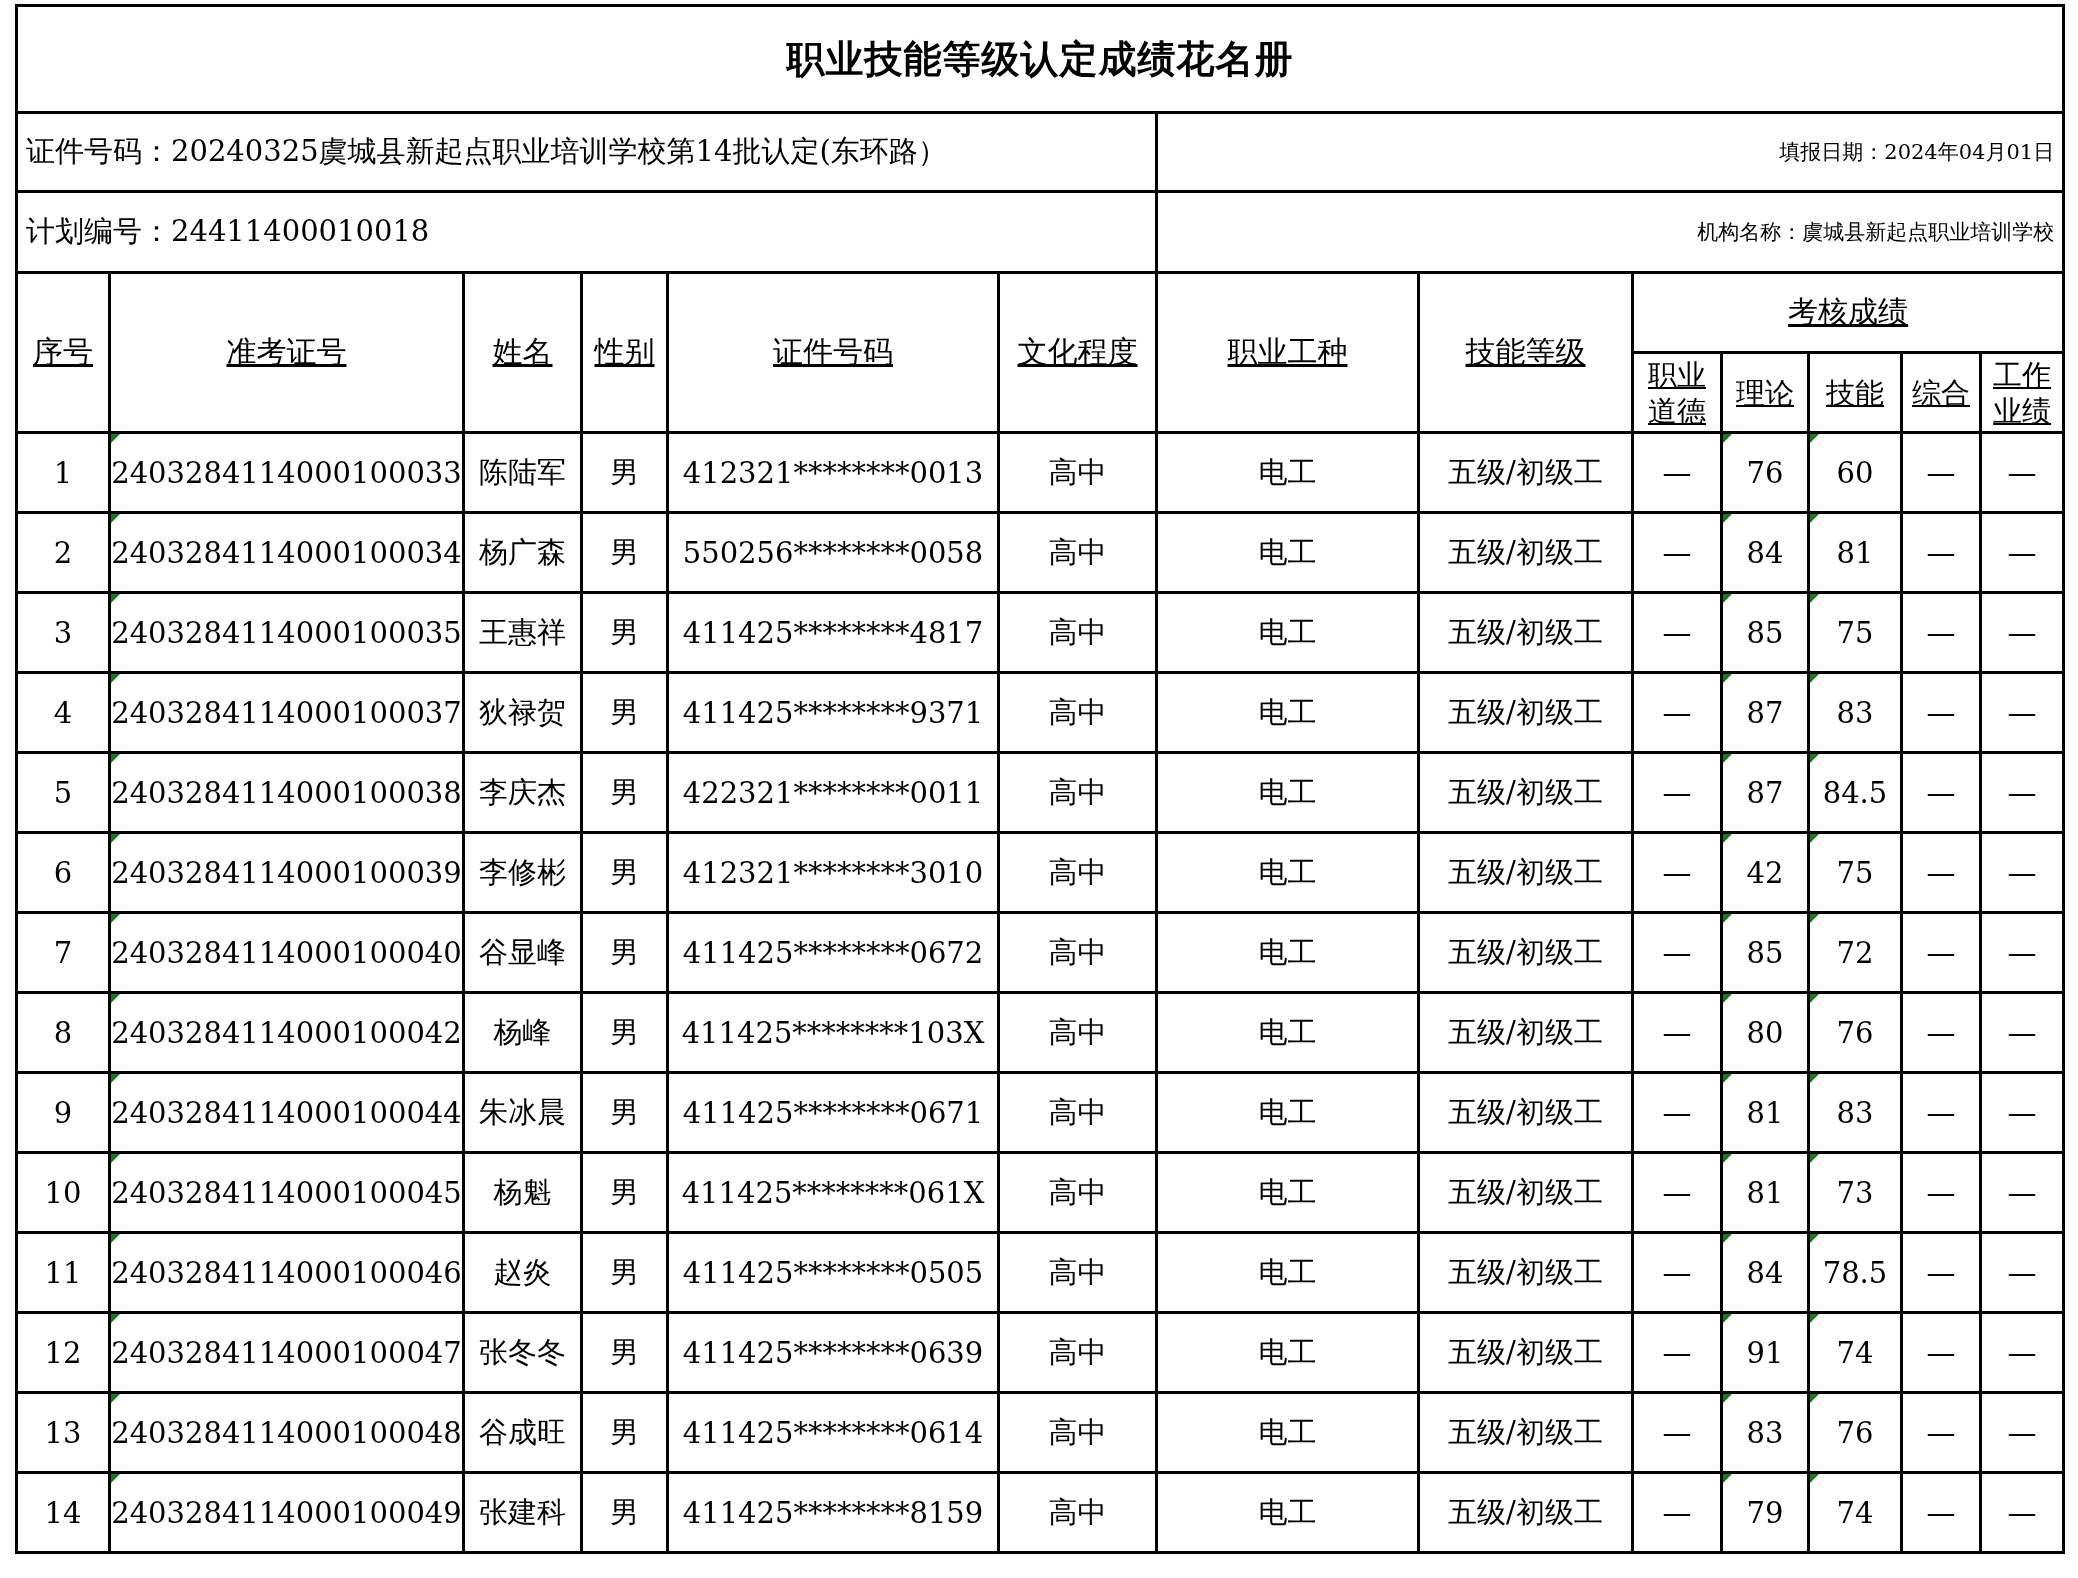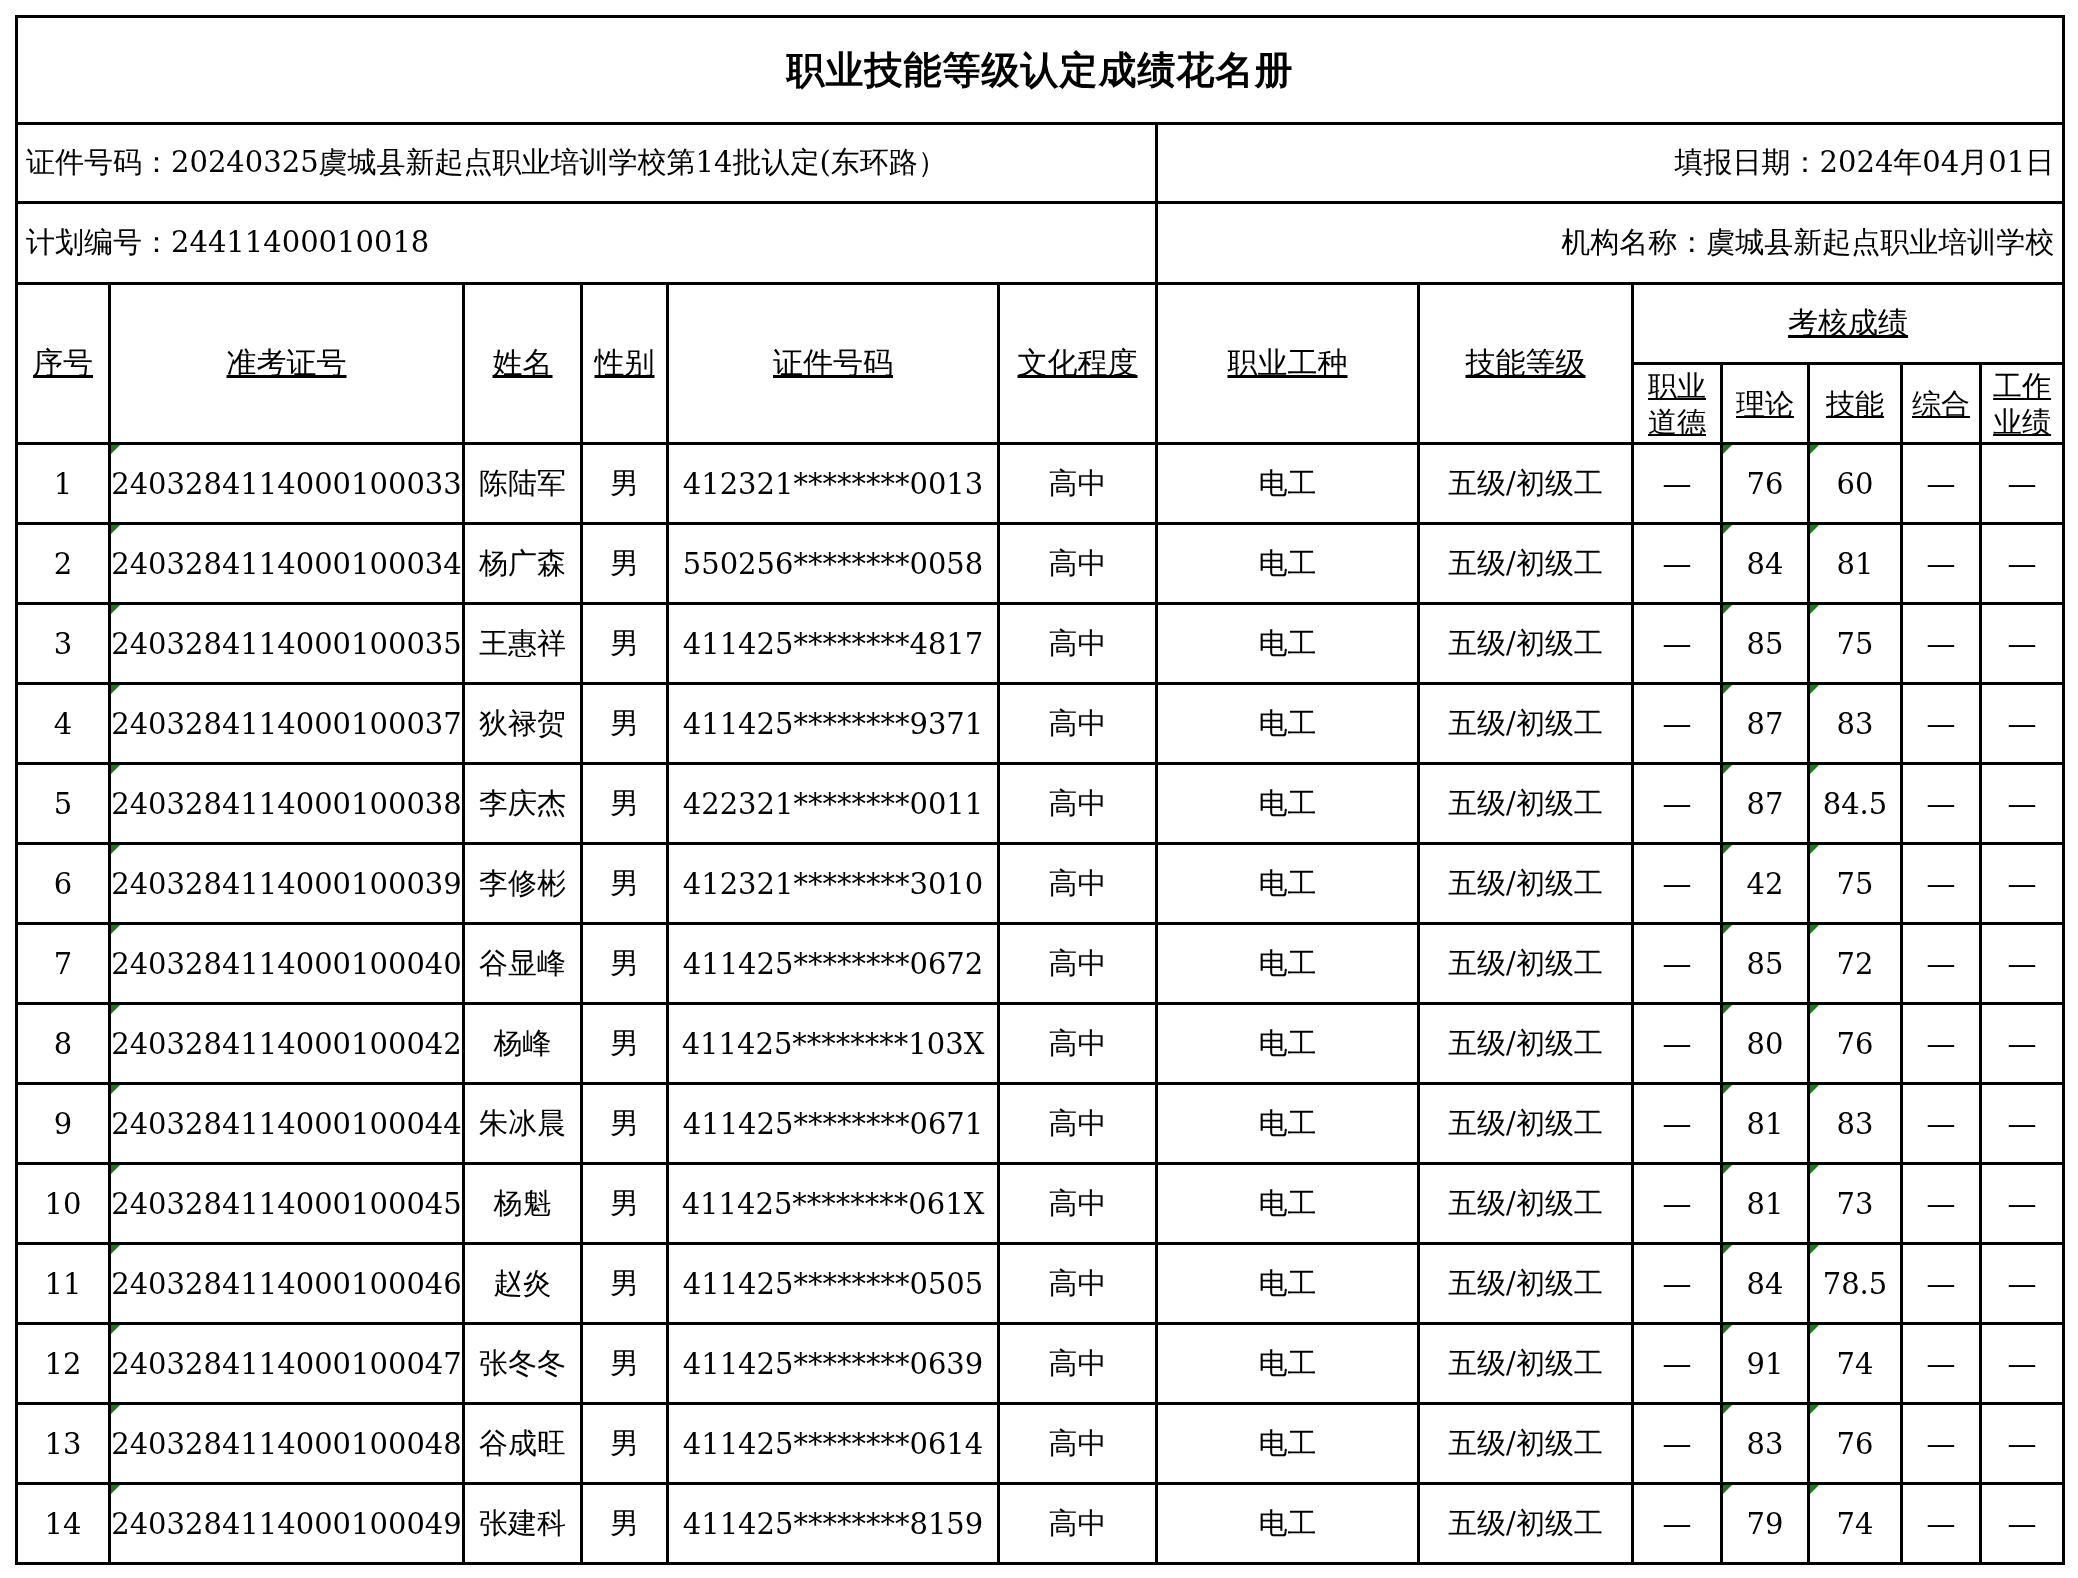--- a/index.html
+++ b/index.html
@@ -1,25 +1,25 @@
 <!DOCTYPE html>
 <html><head>
 <meta charset="utf-8">
 <style>
   html, body { margin:0; padding:0; background:#ffffff; }
   body { width:2078px; height:1578px; position:relative; overflow:hidden;
          font-family:"DejaVu Serif","Liberation Serif", serif; color:#000; }
-  table.roster { position:absolute; left:15px; top:15px; border-collapse:collapse;
+  table.roster { position:absolute; left:15px; top:4px; border-collapse:collapse;
                  table-layout:fixed; width:2047px; }
   table.roster td { border:3px solid #000; padding:0; text-align:center; vertical-align:middle;
                     overflow:hidden; white-space:nowrap; position:relative; }
   .title-cell { height:104px; font-family:"DejaVu Sans","Liberation Sans", sans-serif;
                 font-weight:bold; font-size:38px; letter-spacing:1px; }
   .meta-left { text-align:left !important; padding-left:8px !important; font-size:29px; height:76px; }
-  .meta-right { text-align:right !important; padding-right:8px !important; font-size:29px; }
+  .meta-right { text-align:right !important; padding-right:8px !important; font-size:21px; }
   .hdr { font-size:30px;text-decoration:underline; }
   .hdr-top { height:77px; }
   .hdr-sub { height:77px; font-size:29px; line-height:36px; white-space:normal !important; }
   .data-row td { height:77px; font-size:29px; }
   .flag::before { content:""; position:absolute; left:0; top:0; width:0; height:0;
                   border-top:9px solid #1a7a1a; border-right:9px solid transparent; }
 </style>
 </head>
 <body>
 

